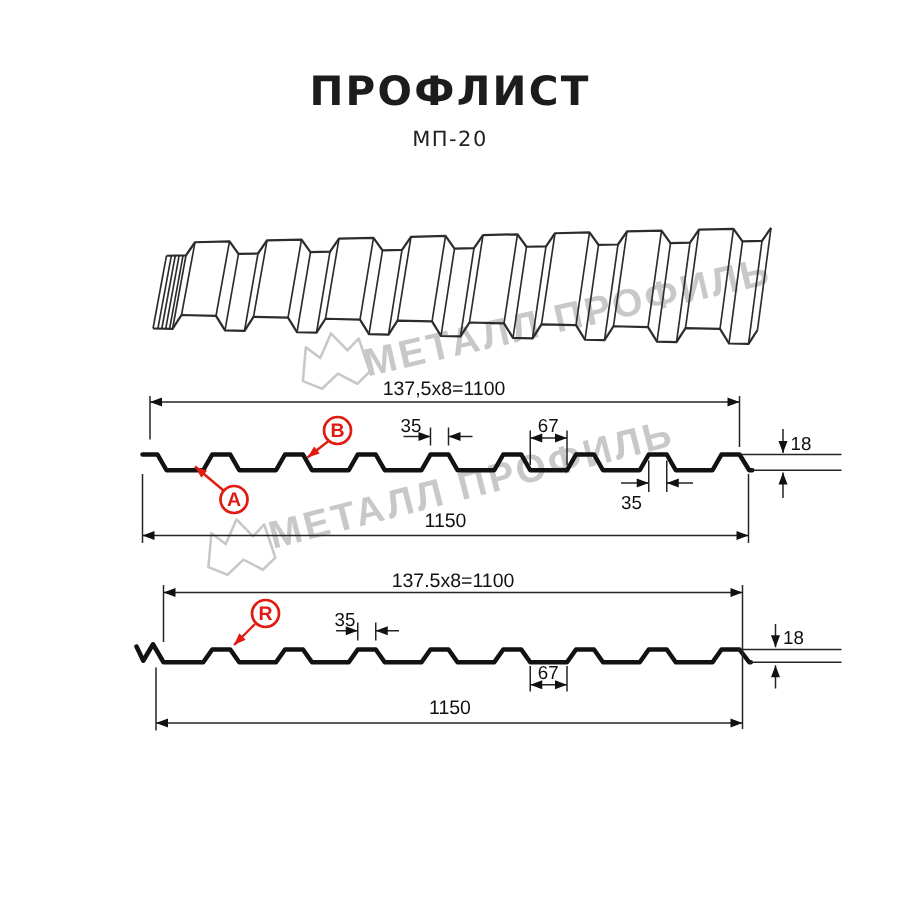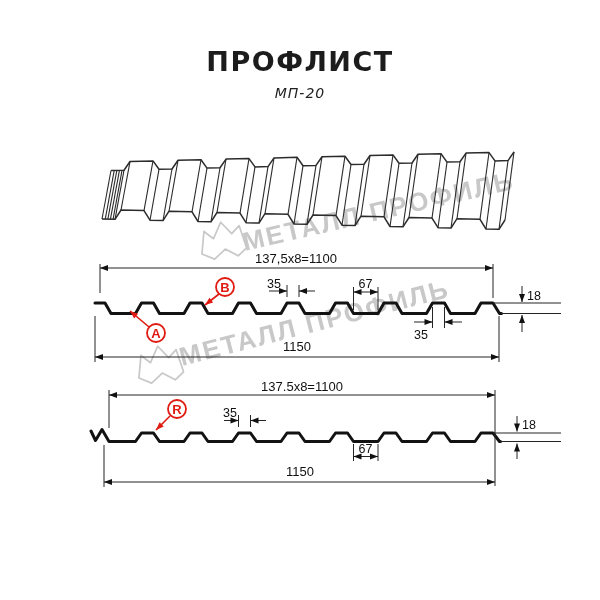--- a/index.html
+++ b/index.html
@@ -3,21 +3,21 @@
 <meta charset="utf-8">
 <style>
   html,body{margin:0;padding:0;}
   #page{position:relative;width:600px;height:600px;background:#ffffff;overflow:hidden;
         font-family:"Liberation Sans",sans-serif;padding-left:24px;}
   .title{position:absolute;top:46px;left:0;width:600px;text-align:center;
          font-family:"DejaVu Sans",sans-serif;font-weight:700;font-size:27px;
          letter-spacing:1.5px;color:#1c1c1c;}
   .subtitle{position:absolute;top:85px;left:0;width:600px;text-align:center;
          font-family:"DejaVu Sans",sans-serif;font-weight:500;font-size:14px;
-         letter-spacing:1px;color:#222;font-style:italic;}
+         letter-spacing:1px;color:#222;}
   .footer{position:absolute;top:527px;left:0;width:600px;text-align:center;
          font-family:"DejaVu Sans",sans-serif;font-weight:600;font-size:14px;
          letter-spacing:0.5px;color:#1c1c1c;}
   svg{position:absolute;top:0;left:0;}
   .pf{stroke:#121212;stroke-width:3;fill:none;stroke-linejoin:round;stroke-linecap:round;}
   .thin{stroke:#242424;stroke-width:1;fill:none;}
   .d3{stroke:#2c2c2c;stroke-width:1.5;fill:none;stroke-linejoin:round;}
   .d3c{stroke:#2c2c2c;stroke-width:1.1;fill:none;}
   .dt{font-family:"Liberation Sans",sans-serif;font-size:13px;fill:#111;text-anchor:middle;}
   .ds{font-family:"Liberation Sans",sans-serif;font-size:12.5px;fill:#111;text-anchor:middle;}

